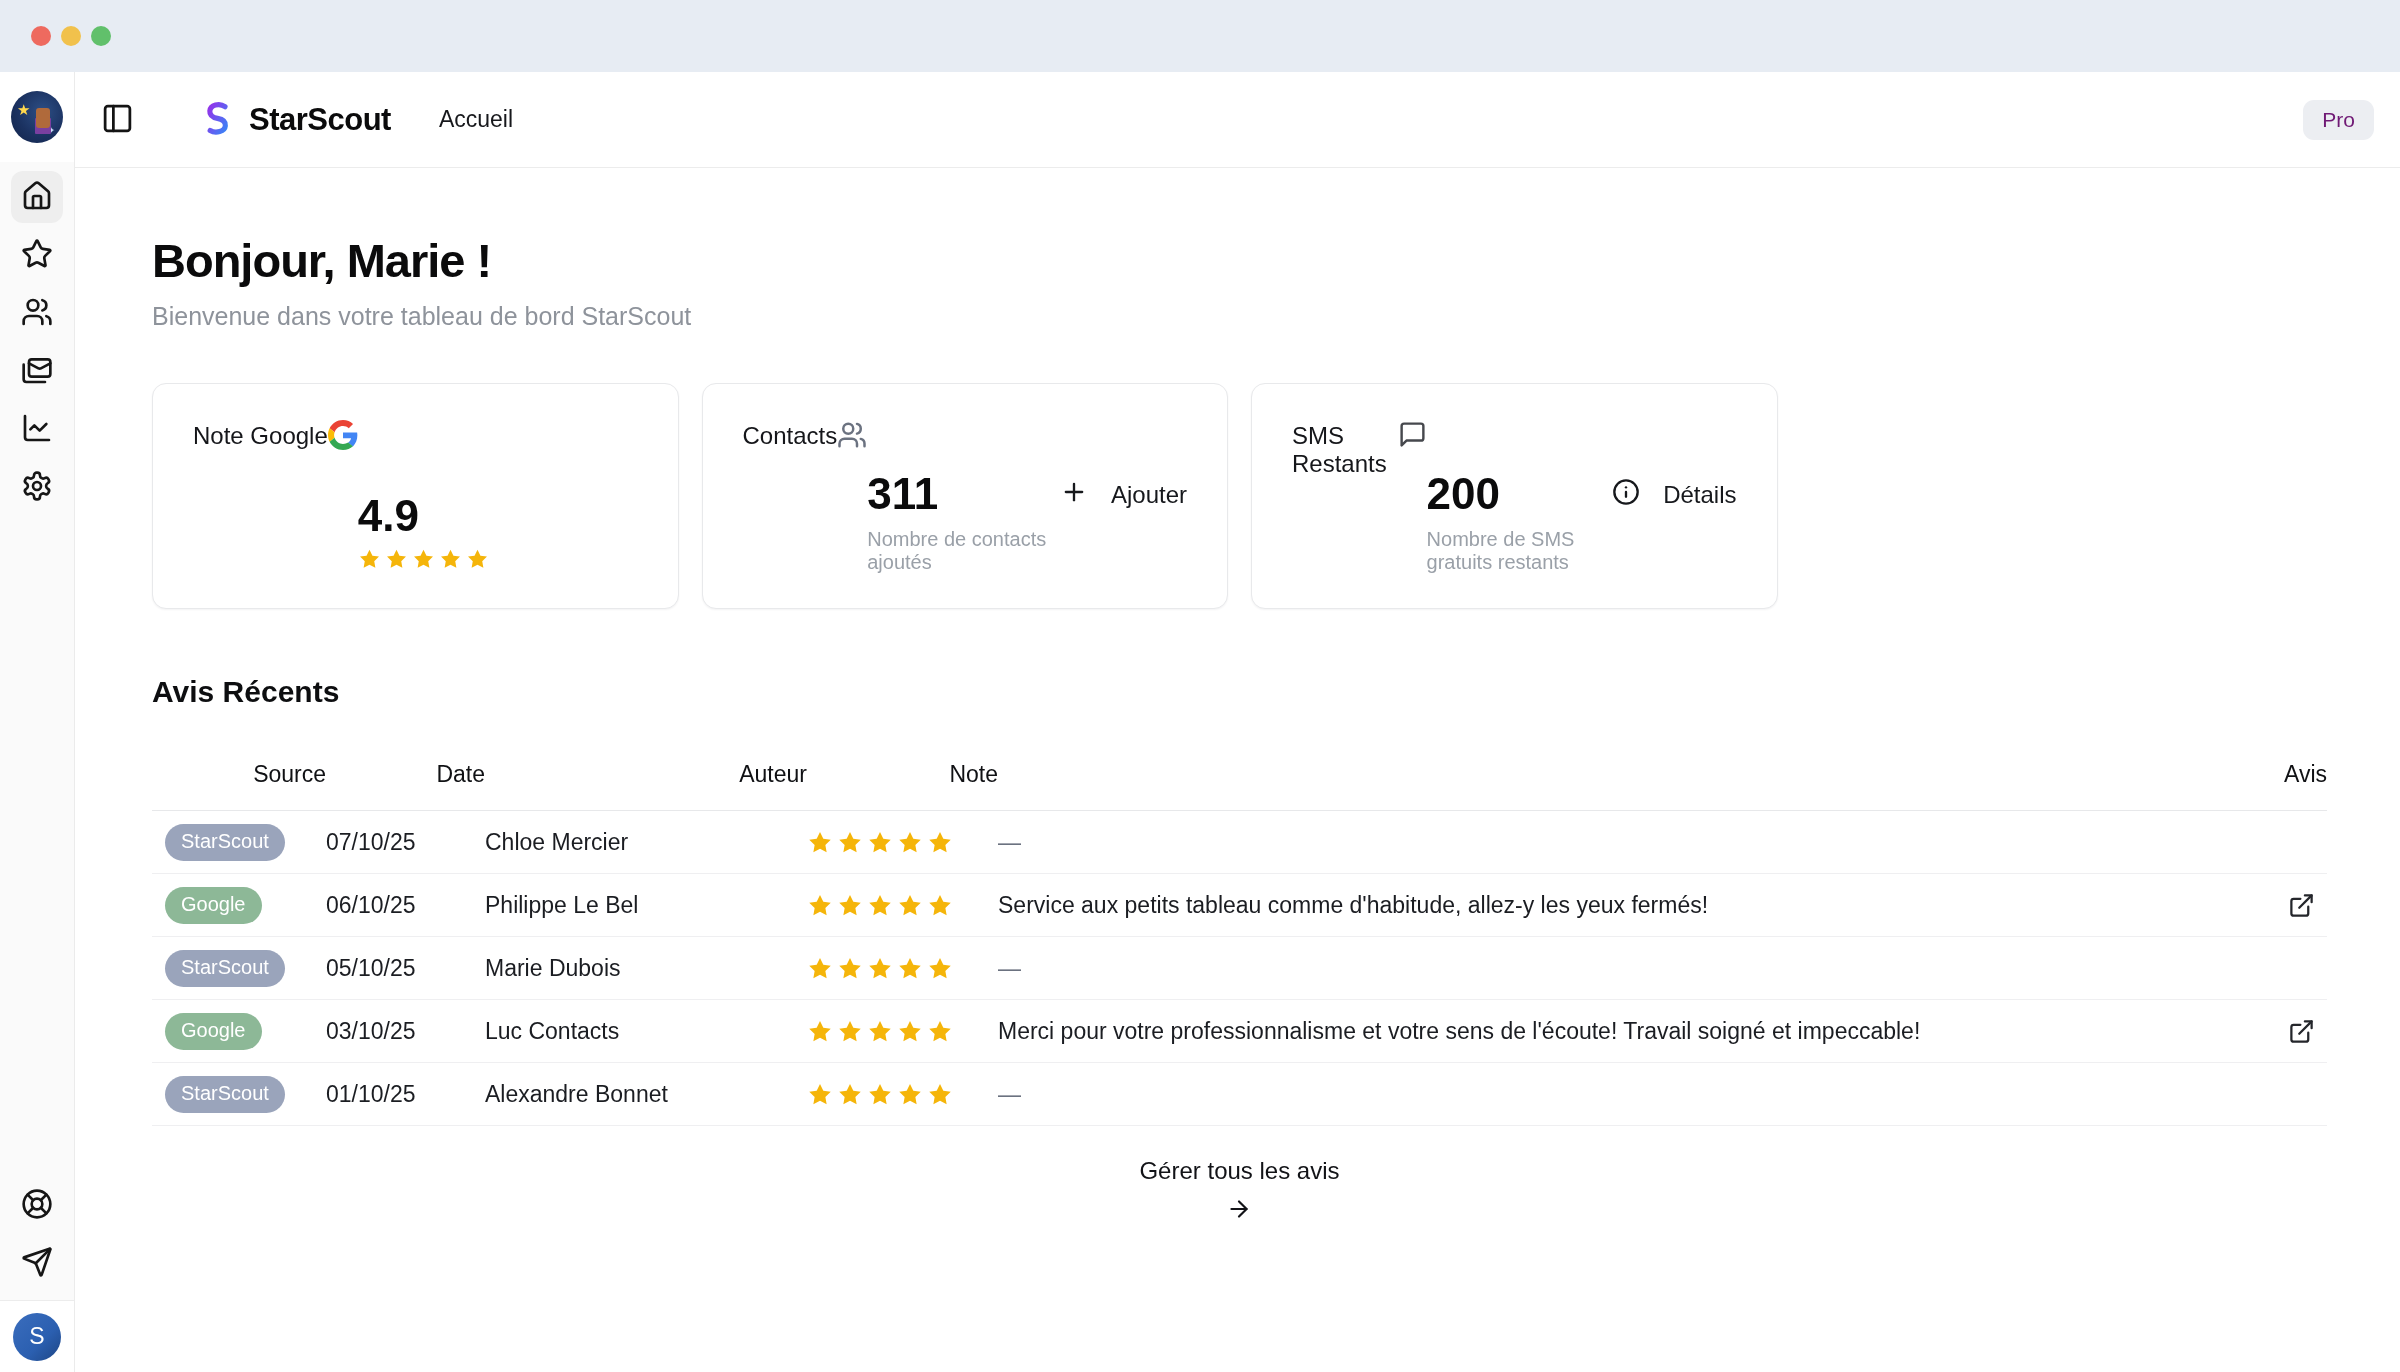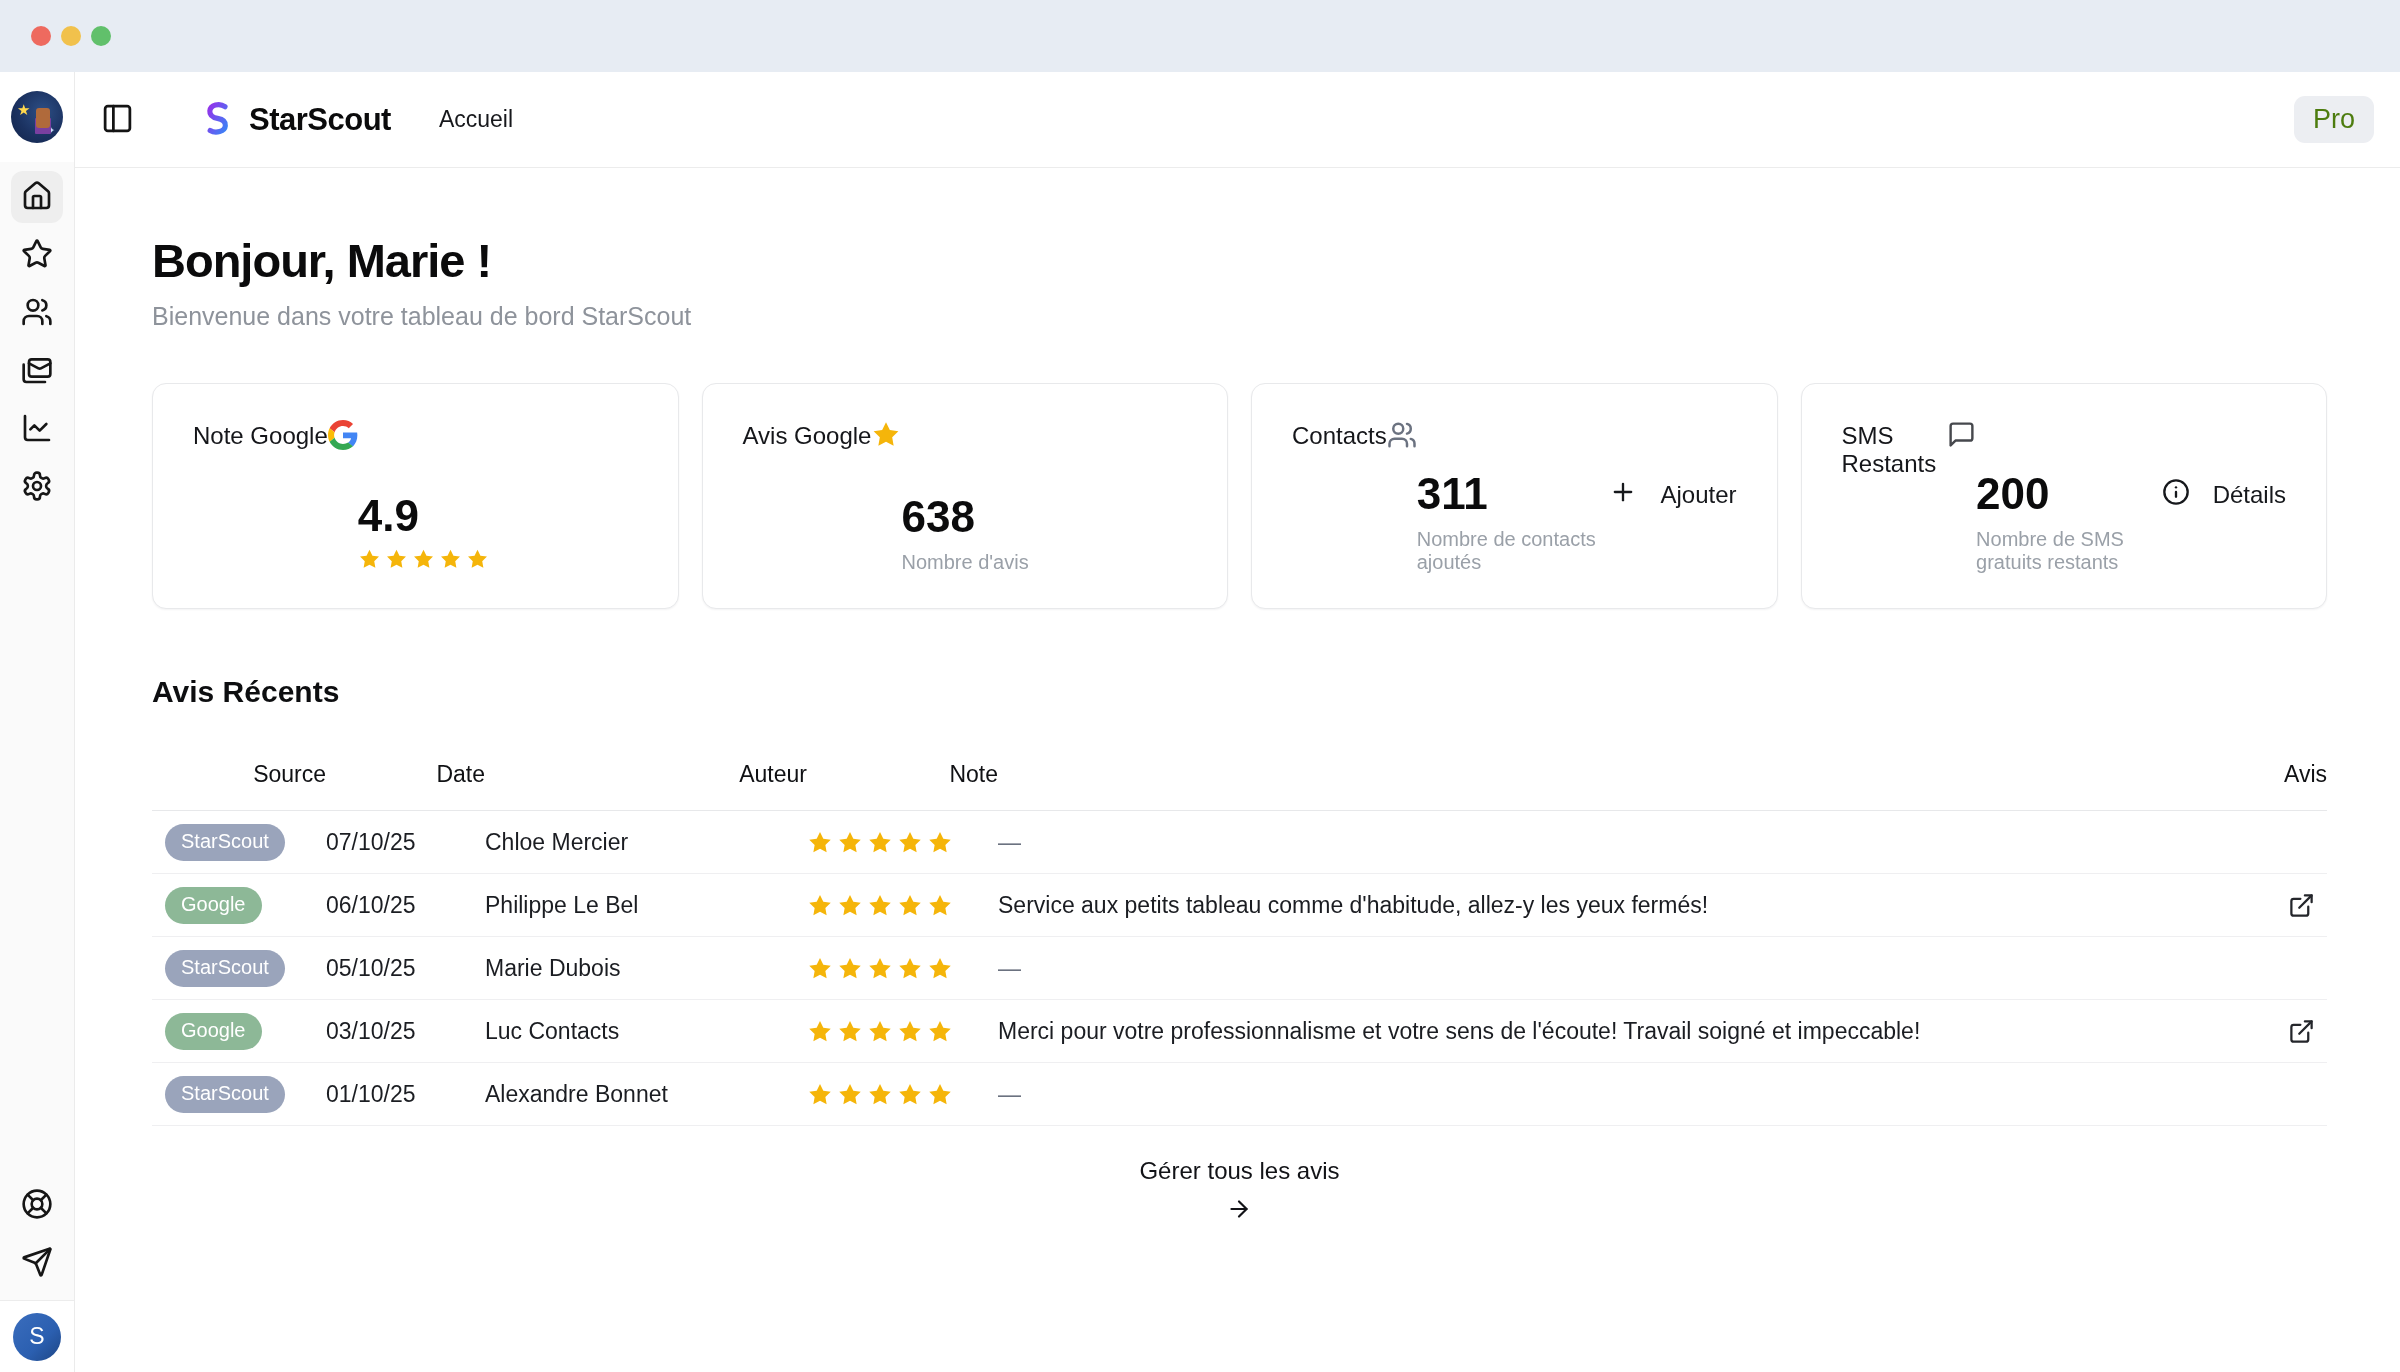--- a/index.html
+++ b/index.html
@@ -35,21 +35,21 @@
 
   
   .main { flex:1; display:flex; flex-direction:column; background:#fff; min-width:0; }
   .topbar { height:96px; flex:0 0 96px; border-bottom:1px solid #ececec; display:flex; align-items:center; padding:0 26px 0 18px; }
   .toggle-btn { width:48px; height:48px; border:none; background:transparent; border-radius:10px; display:flex; align-items:center; justify-content:center; color:#141414; cursor:pointer; }
   .toggle-btn svg { width:33px; height:33px; }
   .logo { display:flex; align-items:center; gap:12px; margin-left:56px; }
   .logo svg { width:40px; height:40px; }
   .brand { font-size:31px; font-weight:bold; letter-spacing:-0.5px; color:#0b0b0c; }
   .nav-item { margin-left:42px; font-size:23px; color:#17181c; background:none; border:none; font-family:inherit; cursor:pointer; }
-  .plan-badge { margin-left:auto; background:#eceef2; color:#4d7c0f; font-size:27px; padding:8px 19px; border-radius:11px; }
+  .plan-badge { margin-left:auto; background:#eceef2; color:#701a75; font-size:21px; padding:8px 19px; border-radius:11px; }
 
   
   .content { padding:65px 73px 0 77px; flex:1; }
   .greet-title { margin:0 0 14px; font-size:47px; font-weight:800; letter-spacing:-1px; color:#0b0b0c; }
   .greet-sub { margin:0 0 52px; font-size:25px; color:#8e939b; }
 
   
   .cards { display:grid; grid-template-columns:repeat(4,1fr); gap:23px; }
   .card { height:226px; background:#fff; border:1px solid #e8e9eb; border-radius:14px; box-shadow:0 1px 2px rgba(16,24,40,.05); padding:38px 40px 34px; display:flex; flex-direction:row; }
   .card-head { display:flex; align-items:flex-start; justify-content:space-between; }
@@ -217,34 +217,20 @@
                       <path d="M12 1.8l3.06 6.2 6.84.99-4.95 4.83 1.17 6.81L12 17.42l-6.12 3.21 1.17-6.81L2.1 8.99l6.84-.99z"></path>
                     </svg><svg width="23" height="23" viewBox="0 0 24 24" fill="var(--star-gold)" style="margin-right:4px;vertical-align:middle">
                       <path d="M12 1.8l3.06 6.2 6.84.99-4.95 4.83 1.17 6.81L12 17.42l-6.12 3.21 1.17-6.81L2.1 8.99l6.84-.99z"></path>
                     </svg><svg width="23" height="23" viewBox="0 0 24 24" fill="var(--star-gold)" style="margin-right:4px;vertical-align:middle">
                       <path d="M12 1.8l3.06 6.2 6.84.99-4.95 4.83 1.17 6.81L12 17.42l-6.12 3.21 1.17-6.81L2.1 8.99l6.84-.99z"></path>
                     </svg></div>
               </div>
             </div>
           </div>
 
-          <div class="card">
-            <div class="card-head">
-              <span class="card-title">Avis Google</span>
-              <span class="cicon"><svg viewBox="0 0 24 24" width="30" height="30" fill="#f5b50a">
-                    <path d="M12 1.8l3.06 6.2 6.84.99-4.95 4.83 1.17 6.81L12 17.42l-6.12 3.21 1.17-6.81L2.1 8.99l6.84-.99z"></path>
-                  </svg></span>
-            </div>
-            <div class="card-body">
-              <div>
-                <div class="value">638</div>
-                <div class="caption">Nombre d'avis</div>
-              </div>
-            </div>
-          </div>
 
           <div class="card">
             <div class="card-head">
               <span class="card-title">Contacts</span>
               <span class="cicon" style="color:#6b7280"><svg viewBox="0 0 24 24" width="30" height="30" fill="none" stroke="currentColor" stroke-width="2" stroke-linecap="round" stroke-linejoin="round">
                     <path d="M16 21v-2a4 4 0 0 0-4-4H6a4 4 0 0 0-4 4v2"></path>
                     <circle cx="9" cy="7" r="4"></circle>
                     <path d="M22 21v-2a4 4 0 0 0-3-3.87"></path>
                     <path d="M16 3.13a4 4 0 0 1 0 7.75"></path>
                   </svg></span>

